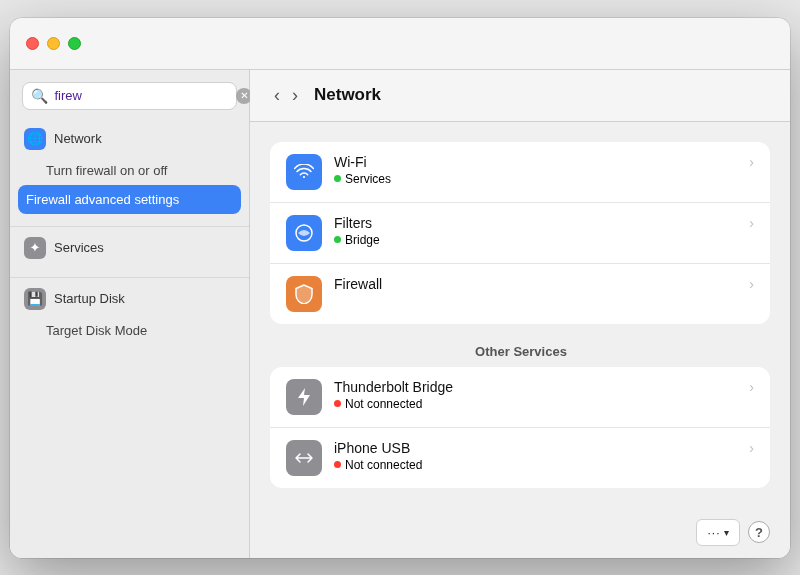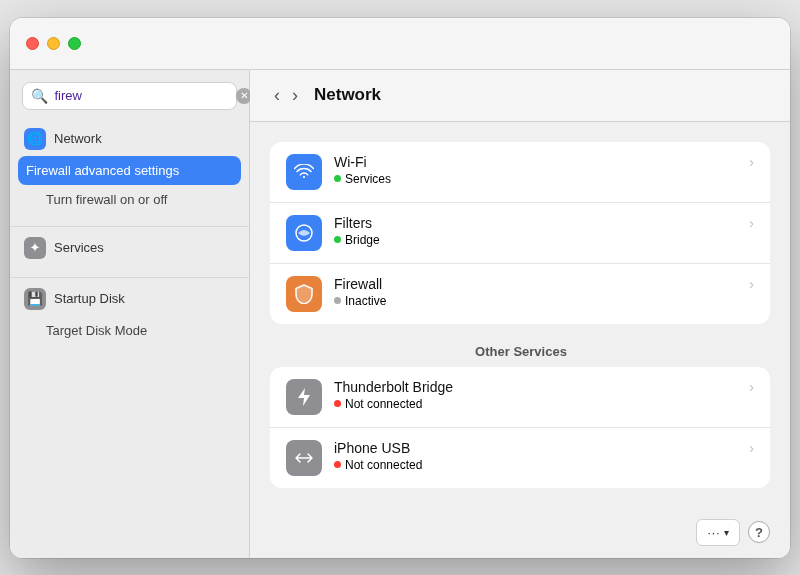--- a/index.html
+++ b/index.html
@@ -306,25 +306,25 @@
         <div class="search-icon-wrap">🔍</div>
         <input class="search-input" type="text" value="firew" placeholder="Search" style="">
         <div class="search-clear">✕</div>
       </div>
 
       <div class="sidebar-section">
         <div class="sidebar-parent">
           <div class="sidebar-icon icon-network">🌐</div>
           <span>Network</span>
         </div>
+        <div class="sidebar-item sub-item">
+          <span>Turn firewall on or off</span>
+        </div>
         <div class="sidebar-item active">
           <span>Firewall advanced settings</span>
-        </div>
-        <div class="sidebar-item sub-item">
-          <span>Turn firewall on or off</span>
         </div>
       </div>
 
       <div class="divider-line"></div>
 
       <div class="sidebar-section">
         <div class="sidebar-parent">
           <div class="sidebar-icon icon-sharing">✦</div>
           <span>Services</span>
         </div>
@@ -393,24 +393,20 @@
           </div>
 
           <div class="network-item">
             <div class="net-icon net-icon-firewall">
               <svg width="18" height="20" viewBox="0 0 18 20" fill="none">
                 <path d="M9 1L1 4.5v6c0 5 3.5 8.5 8 9.5 4.5-1 8-4.5 8-9.5v-6L9 1z" stroke="white" stroke-width="1.5" fill="rgba(255,255,255,0.25)"></path>
               </svg>
             </div>
             <div class="net-info">
               <div class="net-name">Firewall</div>
-              <div class="net-status">
-                <div class="status-dot dot-gray"></div>
-                <span>Inactive</span>
-              </div>
             </div>
             <div class="chevron">›</div>
           </div>
 
         </div>
 
         <div class="section-label">Other Services</div>
 
         <div class="network-list">
 

